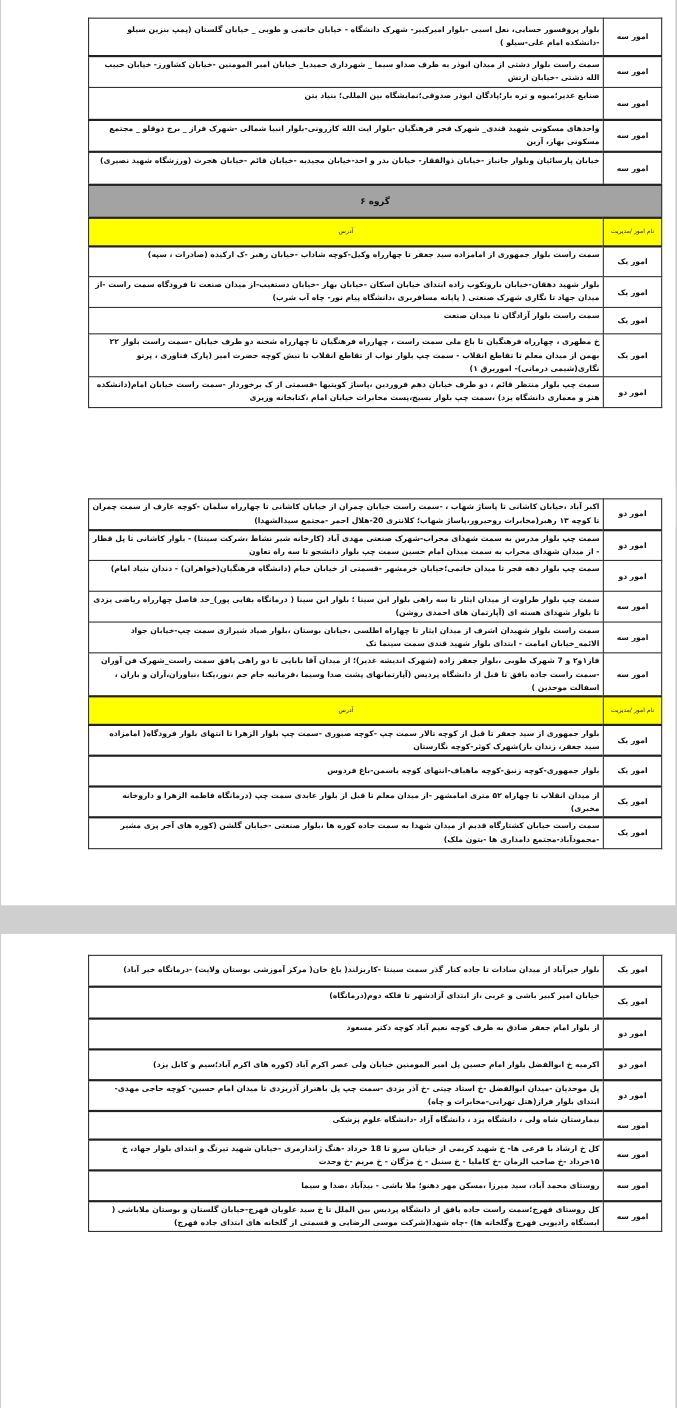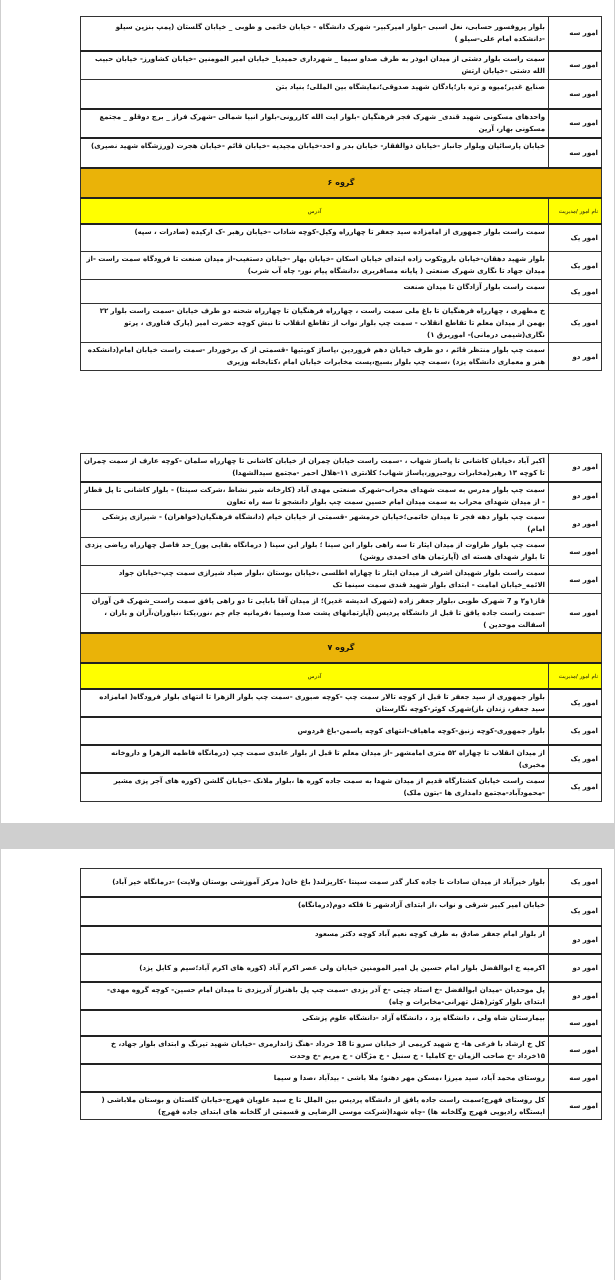--- a/index.html
+++ b/index.html
@@ -3,44 +3,44 @@
 <meta charset="utf-8">
 <style>
   html, body { margin:0; padding:0; }
   body { width:615px; height:1280px; background:#cfcfcf; position:relative; overflow:hidden;
          font-family:"DejaVu Sans", sans-serif; }
   .page { position:absolute; left:1px; width:613px; background:#fff; }
   .tbl { position:absolute; left:79px; width:522px; border:1.5px solid #222; border-collapse:collapse;
          direction:rtl; table-layout:fixed; }
   .tbl td { border:1px solid #333; font-size:7px; line-height:12px; color:#111; vertical-align:middle;
             padding:1px 3px; font-weight:bold; }
-  .tbl td.name { width:46px; text-align:right; padding-right:3px; }
+  .tbl td.name { width:46px; text-align:center; padding-right:3px; }
   .tbl td.addr { text-align:right; vertical-align:top; }
   .tbl tr.thick td { border-top:2px solid #222; }
-  .tbl td.group { background:#eab308; text-align:center; font-size:8px; height:26px; }
+  .tbl td.group { background:#a3a3a3; text-align:center; font-size:8px; height:26px; }
   .tbl td.hdr { background:#ffff00; font-size:5.5px; font-weight:normal; height:22px; }
   .tbl td.hdr.center { text-align:center; }
 </style>
 </head>
 <body>
 
 <div class="page" style="top:0;height:479px;">
   <table class="tbl" style="top:16px;">
     <tbody>
         <tr style="height:34px;">
           <td class="name">امور سه</td>
           <td class="addr" style="vertical-align:middle">بلوار پروفسور حسابی، نعل اسبی -بلوار امیرکبیر- شهرک دانشگاه - خیابان خاتمی و طوبی _ خیابان گلستان (پمپ بنزین سیلو -دانشکده امام علی-سیلو )</td>
         </tr>
     <tr class="thick" style="height:29px;">
           <td class="name">امور سه</td>
           <td class="addr" style="vertical-align:middle">سمت راست بلوار دشتی از میدان ابوذر به طرف صداو سیما _ شهرداری حمیدیا_ خیابان امیر المومنین -خیابان کشاورز- خیابان حبیب الله دشتی -خیابان ارتش</td>
         </tr>
     <tr style="height:29px;">
           <td class="name">امور سه</td>
-          <td class="addr">صنایع غدیر؛میوه و تره بار؛پادگان شهید صدوقی؛نمایشگاه بین المللی؛ بنیاد بتن</td>
+          <td class="addr">صنایع غدیر؛میوه و تره بار؛پادگان ابوذر صدوقی؛نمایشگاه بین المللی؛ بنیاد بتن</td>
         </tr>
     <tr class="thick" style="height:29px;">
           <td class="name">امور سه</td>
           <td class="addr" style="vertical-align:middle">واحدهای مسکونی شهید قندی_ شهرک فجر فرهنگیان -بلوار ایت الله کازرونی-بلوار انبیا شمالی -شهرک فراز _ برج دوقلو _ مجتمع مسکونی بهار، آرین</td>
         </tr>
     <tr class="thick" style="height:30px;">
           <td class="name">امور سه</td>
           <td class="addr">خیابان پارسائیان وبلوار جانباز -خیابان ذوالفقار- خیابان بدر و احد-خیابان مجیدیه -خیابان قائم -خیابان هجرت (ورزشگاه شهید نصیری)</td>
         </tr>
     <tr class="thick">
@@ -72,91 +72,88 @@
         </tr>
   </tbody>
     </table>
 </div>
 
 <div class="page" style="top:440px;height:383px;">
   <table class="tbl" style="top:13px;">
     <tbody>
         <tr style="height:28px;">
           <td class="name">امور دو</td>
-          <td class="addr">اکبر آباد ،خیابان کاشانی تا پاساژ شهاب ، -سمت راست خیابان چمران از خیابان کاشانی تا چهارراه سلمان -کوچه عارف از سمت چمران تا کوچه ۱۳ رهبر(مخابرات روحیرور،پاساژ شهاب؛ کلانتری ۱۱-هلال احمر -مجتمع سیدالشهدا)</td>
+          <td class="addr">اکبر آباد ،خیابان کاشانی تا پاساژ شهاب ، -سمت راست خیابان چمران از خیابان کاشانی تا چهارراه سلمان -کوچه عارف از سمت چمران تا کوچه ۱۳ رهبر(مخابرات روحیرور،پاساژ شهاب؛ کلانتری 20-هلال احمر -مجتمع سیدالشهدا)</td>
         </tr>
     <tr class="thick" style="height:28px;">
           <td class="name">امور دو</td>
           <td class="addr">سمت چپ بلوار مدرس به سمت شهدای محراب-شهرک صنعتی مهدی آباد (کارخانه شیر نشاط ،شرکت سینتا) - بلوار کاشانی تا پل قطار - از میدان شهدای محراب به سمت میدان امام حسین سمت چپ بلوار دانشجو تا سه راه تعاون</td>
         </tr>
     <tr style="height:28px;">
           <td class="name">امور دو</td>
-          <td class="addr">سمت چپ بلوار دهه فجر تا میدان خاتمی؛خیابان خرمشهر -قسمتی از خیابان خیام (دانشگاه فرهنگیان(خواهران) - شیرازی پزشکی امام)</td>
+          <td class="addr">سمت چپ بلوار دهه فجر تا میدان خاتمی؛خیابان خرمشهر -قسمتی از خیابان خیام (دانشگاه فرهنگیان(خواهران) - دندان بنیاد امام)</td>
         </tr>
     <tr style="height:28px;">
           <td class="name">امور سه</td>
           <td class="addr">سمت چپ بلوار طراوت از میدان ایثار تا سه راهی بلوار ابن سینا ؛ بلوار ابن سینا ( درمانگاه بقایی پور)_حد فاصل چهارراه ریاضی یزدی تا بلوار شهدای هسته ای (آپارتمان های احمدی روشن)</td>
         </tr>
     <tr style="height:28px;">
           <td class="name">امور سه</td>
           <td class="addr">سمت راست بلوار شهیدان اشرف از میدان ایثار تا چهاراه اطلسی ،خیابان بوستان ،بلوار صیاد شیرازی سمت چپ-خیابان جواد الائمه_خیابان امامت - ابتدای بلوار شهید قندی سمت سینما تک</td>
         </tr>
     <tr style="height:28px;">
           <td class="name">امور سه</td>
           <td class="addr">فاز۱و۲ و 7 شهرک طوبی ،بلوار جعفر زاده (شهرک اندیشه غدیر)؛ از میدان آقا بابایی تا دو راهی یافق سمت راست_شهرک فن آوران -سمت راست جاده یافق تا قبل از دانشگاه پردیس (آپارتمانهای پشت صدا وسیما ،فرمانیه جام جم ،نور،یکتا ،نیاوران،آران و باران ، اسفالت موحدین )</td>
-        </tr>
-    <tr class="thick">
-          <td class="group" colspan="2">گروه ۷</td>
         </tr>
     <tr class="thick">
           <td class="name hdr">نام امور /مدیریت</td>
           <td class="hdr center">آدرس</td>
         </tr>
     <tr class="thick" style="height:28px;">
           <td class="name">امور یک</td>
           <td class="addr">بلوار جمهوری از سید جعفر تا قبل از کوچه تالار سمت چپ -کوچه صبوری -سمت چپ بلوار الزهرا تا انتهای بلوار فرودگاه( امامزاده سید جعفر، زندان باز)شهرک کوثر-کوچه نگارستان</td>
         </tr>
     <tr class="thick" style="height:28px;">
           <td class="name">امور یک</td>
           <td class="addr" style="vertical-align:middle">بلوار جمهوری-کوچه زنبق-کوچه ماهیاف-انتهای کوچه یاسمن-باغ فردوس</td>
         </tr>
     <tr class="thick" style="height:28px;">
           <td class="name">امور یک</td>
           <td class="addr" style="vertical-align:middle">از میدان انقلاب تا چهاراه ۵۲ متری امامشهر -از میدان معلم تا قبل از بلوار عابدی سمت چپ (درمانگاه فاطمه الزهرا و داروخانه مخبری)</td>
         </tr>
     <tr class="thick" style="height:28px;">
           <td class="name">امور یک</td>
-          <td class="addr">سمت راست خیابان کشتارگاه قدیم از میدان شهدا به سمت جاده کوره ها ،بلوار ملانک -خیابان گلشن (کوره های آجر پزی مشیر -محمودآباد-مجتمع دامداری ها -بتون ملک)</td>
+          <td class="addr">سمت راست خیابان کشتارگاه قدیم از میدان شهدا به سمت جاده کوره ها ،بلوار صنعتی -خیابان گلشن (کوره های آجر پزی مشیر -محمودآباد-مجتمع دامداری ها -بتون ملک)</td>
         </tr>
   </tbody>
     </table>
 </div>
 
 <div class="page" style="top:849px;height:431px;">
   <table class="tbl" style="top:19px;">
     <tbody>
         <tr style="height:28px;">
           <td class="name">امور یک</td>
           <td class="addr" style="vertical-align:middle">بلوار خیرآباد از میدان سادات تا جاده کنار گذر سمت سینتا -کاریزلند( باغ خان( مرکز آموزشی بوستان ولایت) -درمانگاه خیر آباد)</td>
         </tr>
     <tr class="thick" style="height:29px;">
           <td class="name">امور یک</td>
-          <td class="addr">خیابان امیر کبیر شرقی و نواب ،از ابتدای آزادشهر تا فلکه دوم(درمانگاه)</td>
+          <td class="addr">خیابان امیر کبیر باشی و غربی ،از ابتدای آزادشهر تا فلکه دوم(درمانگاه)</td>
         </tr>
     <tr class="thick" style="height:28px;">
           <td class="name">امور دو</td>
           <td class="addr">از بلوار امام جعفر صادق به طرف کوچه نعیم آباد کوچه دکتر مسعود</td>
         </tr>
     <tr class="thick" style="height:28px;">
           <td class="name">امور دو</td>
           <td class="addr" style="vertical-align:middle">اکرمیه خ ابوالفضل بلوار امام حسین پل امیر المومنین خیابان ولی عصر اکرم آباد (کوره های اکرم آباد؛سیم و کابل یزد)</td>
         </tr>
     <tr class="thick" style="height:28px;">
           <td class="name">امور دو</td>
-          <td class="addr">پل موحدیان -میدان ابوالفضل -خ استاد چیتی -خ آذر یزدی -سمت چپ پل باهنراز آذریزدی تا میدان امام حسین- کوچه گروه مهدی- ابتدای بلوار کوثر(هتل تهرانی-مخابرات و چاه)</td>
+          <td class="addr">پل موحدیان -میدان ابوالفضل -خ استاد چیتی -خ آذر یزدی -سمت چپ پل باهنراز آذریزدی تا میدان امام حسین- کوچه حاجی مهدی- ابتدای بلوار فراز(هتل تهرانی-مخابرات و چاه)</td>
         </tr>
     <tr class="thick" style="height:26px;">
           <td class="name">امور سه</td>
           <td class="addr">بیمارستان شاه ولی ، دانشگاه یزد ، دانشگاه آزاد -دانشگاه علوم پزشکی</td>
         </tr>
     <tr class="thick" style="height:28px;">
           <td class="name">امور سه</td>
           <td class="addr">کل خ ارشاد با فرعی ها- خ شهید کریمی از خیابان سرو تا 18 خرداد -هنگ ژاندارمری -خیابان شهید تیرنگ و ابتدای بلوار جهاد، خ ۱۵خرداد -خ صاحب الزمان -خ کاملیا - خ سنبل - خ مژگان - خ مریم -خ وحدت</td>
         </tr>
     <tr class="thick" style="height:28px;">

